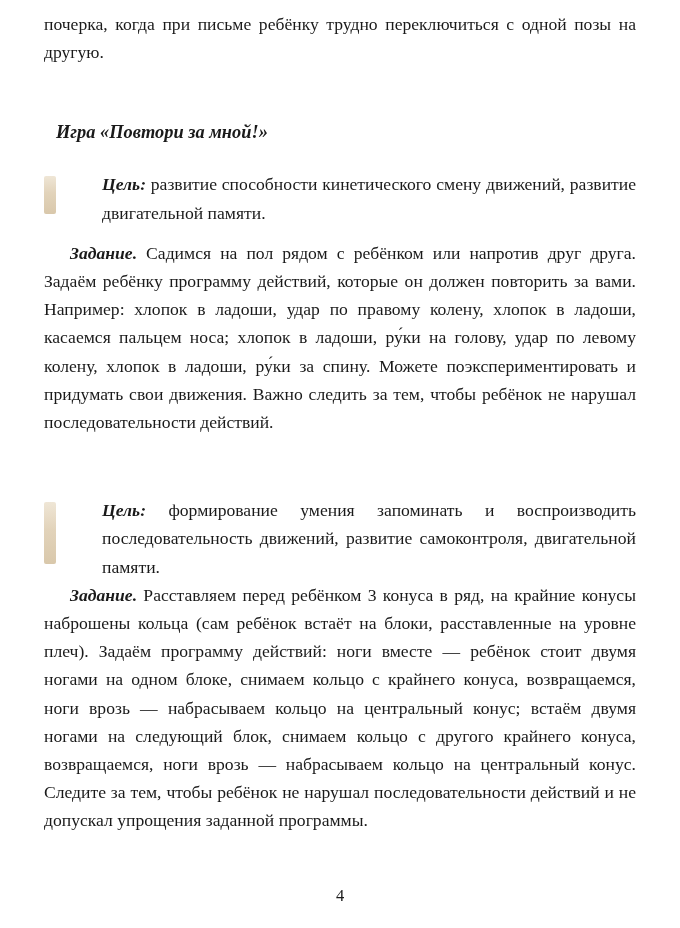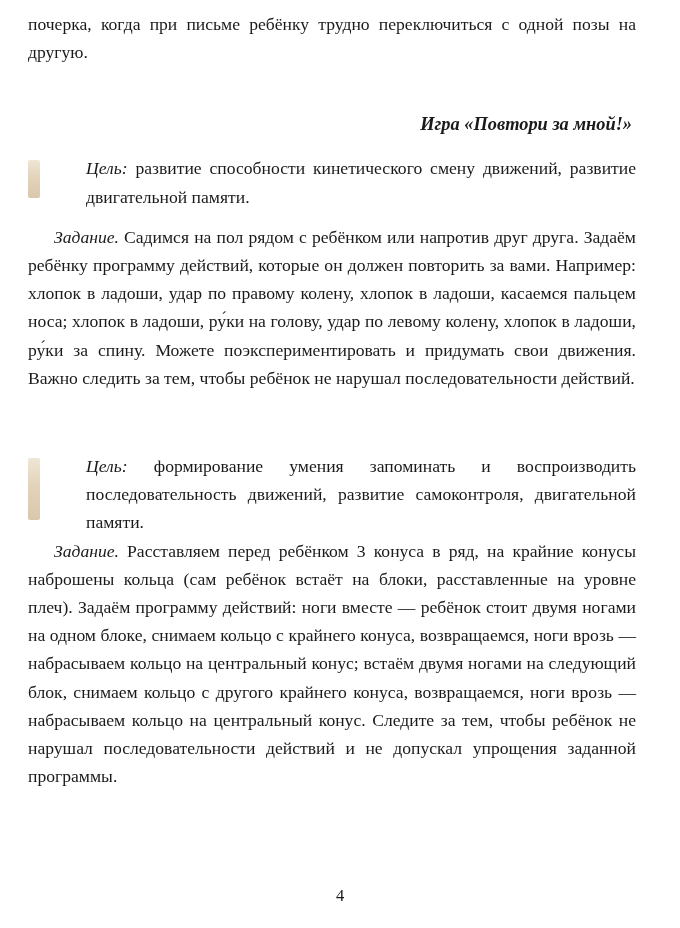--- a/index.html
+++ b/index.html
@@ -13,40 +13,40 @@
     font-family: "Liberation Serif", serif;
     color: #1a1a1a;
     overflow: hidden;
     position: relative;
   }
   .page {
     position: relative;
     width: 680px;
     height: 928px;
     box-sizing: border-box;
-    padding: 10px 44px 0 28px;
+    padding: 10px 44px 0 44px;
   }
   .para {
     font-size: 17.6px;
     line-height: 28.2px;
     text-align: justify;
     text-justify: inter-word;
     margin: 0;
     hyphens: manual;
   }
   .para.indent {
     text-indent: 26px;
   }
   .heading {
-    text-align: right;
+    text-align: left;
     font-style: italic;
     font-weight: bold;
     font-size: 18.4px;
     line-height: 28px;
-    margin: 4px;
+    margin: 12px;
   }
   .gap-sm { height: 12px; }
   .gap-lg { height: 40px; }
   .gap-xl { height: 48px; }
 
   
   .goal-block {
     position: relative;
     padding-left: 34px;
   }
@@ -64,20 +64,21 @@
     width: 12px;
     height: 38px;
     background: linear-gradient(180deg, #efe6d6 0%, #e2d3ba 45%, #d9c8ab 100%);
     border-radius: 2px;
   }
   .marker.tall {
     height: 62px;
   }
   .term {
     font-style: italic;
+    font-weight: bold;
   }
   .page-number {
     position: absolute;
     left: 0;
     right: 0;
     bottom: 22px;
     text-align: center;
     font-size: 16.5px;
     color: #1a1a1a;
   }

